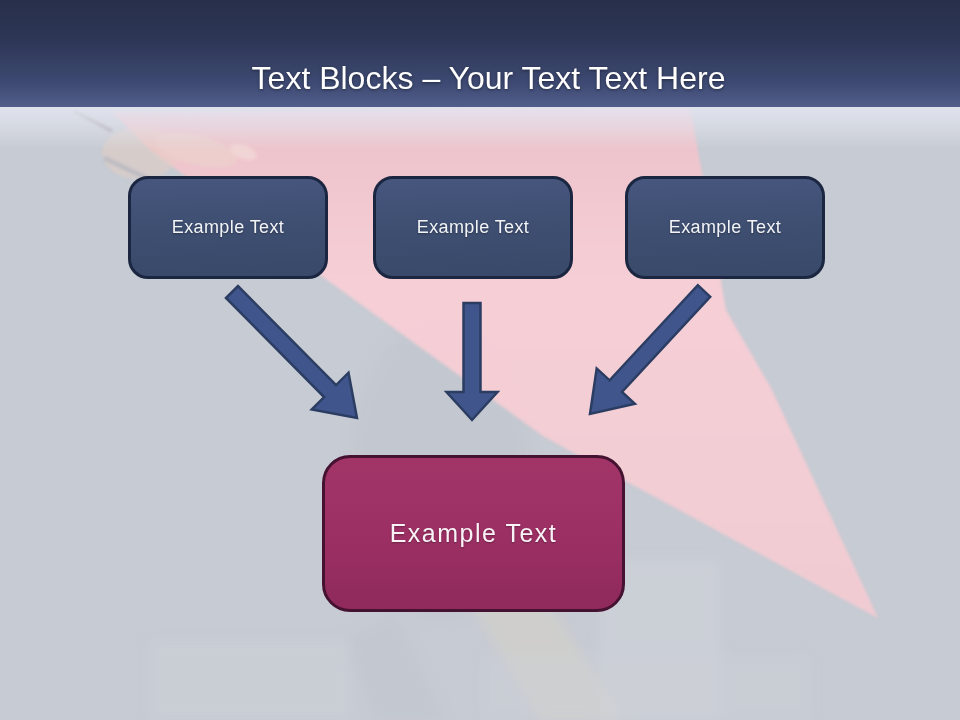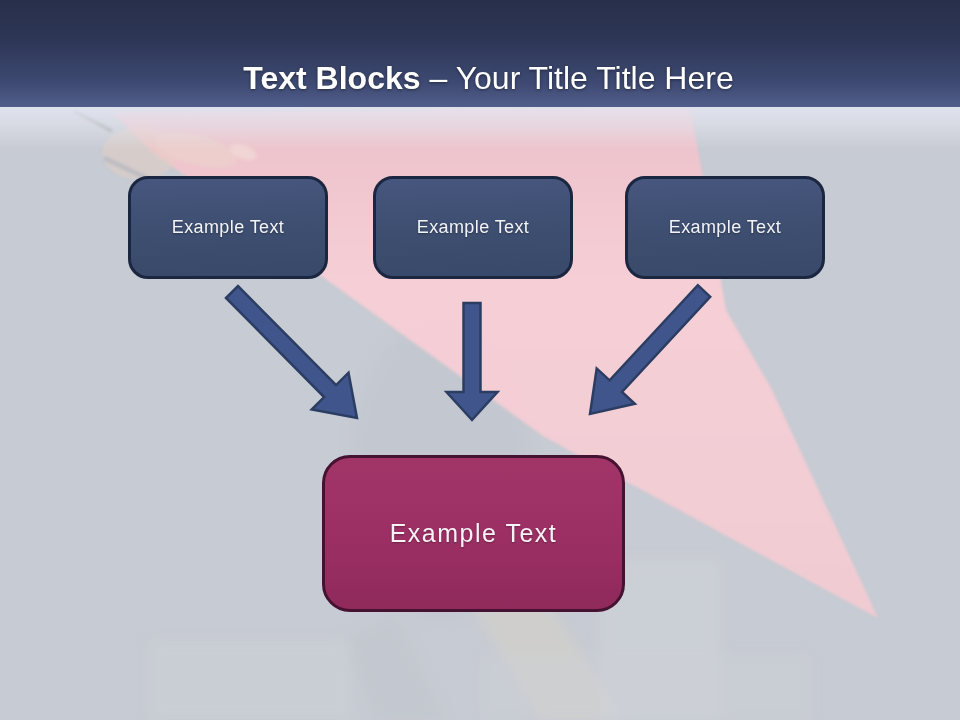--- a/index.html
+++ b/index.html
@@ -17,21 +17,21 @@
   .header{
     position:absolute;left:0;top:0;width:960px;height:107px;z-index:3;
     background:linear-gradient(180deg,#272f4a 0%,#2e3757 40%,#3e4a73 78%,#515e8a 100%);
     display:flex;justify-content:center;align-items:flex-end;
   }
   .title{
     padding-bottom:13px;color:#ffffff;font-size:32px;line-height:1;
     text-shadow:0 1px 3px rgba(0,0,0,.45);
     white-space:nowrap;
   }
-  .title .bold{font-weight:700;margin-left:17px;}
+  .title .bold{font-weight:400;margin-left:17px;}
   .title .rest{font-weight:400;margin-left:9px;}
   .block{
     position:absolute;z-index:4;width:200px;height:103px;box-sizing:border-box;
     background:linear-gradient(178deg,#46567e 0%,#3e4e70 55%,#394969 100%);
     border:3px solid #1b2641;border-radius:20px;
     display:flex;align-items:center;justify-content:center;
   }
   .block .label{
     color:#f2f4f8;font-size:18px;letter-spacing:.4px;
     text-shadow:0 1px 2px rgba(0,0,0,.35);
@@ -91,21 +91,21 @@
       <ellipse cx="196" cy="150" rx="42" ry="15" fill="#e9d6cb" transform="rotate(14 196 150)"></ellipse>
       <ellipse cx="243" cy="152" rx="14" ry="7" fill="#f2e3da" transform="rotate(20 243 152)"></ellipse>
       <line x1="104" y1="158" x2="178" y2="193" stroke="#8e93a6" stroke-width="5" opacity="0.55"></line>
     </g>
   </svg>
 
   <div class="haze"></div>
 
   <div class="header">
     <div class="title">
-      <span class="bold">Text Blocks</span><span class="rest">– Your Title Title Here</span>
+      <span class="bold">Text Blocks</span><span class="rest">– Your Text Text Here</span>
     </div>
   </div>
 
   <div class="block b1">
     <span class="label">Example Text</span>
   </div>
   <div class="block b2">
     <span class="label">Example Text</span>
   </div>
   <div class="block b3">

